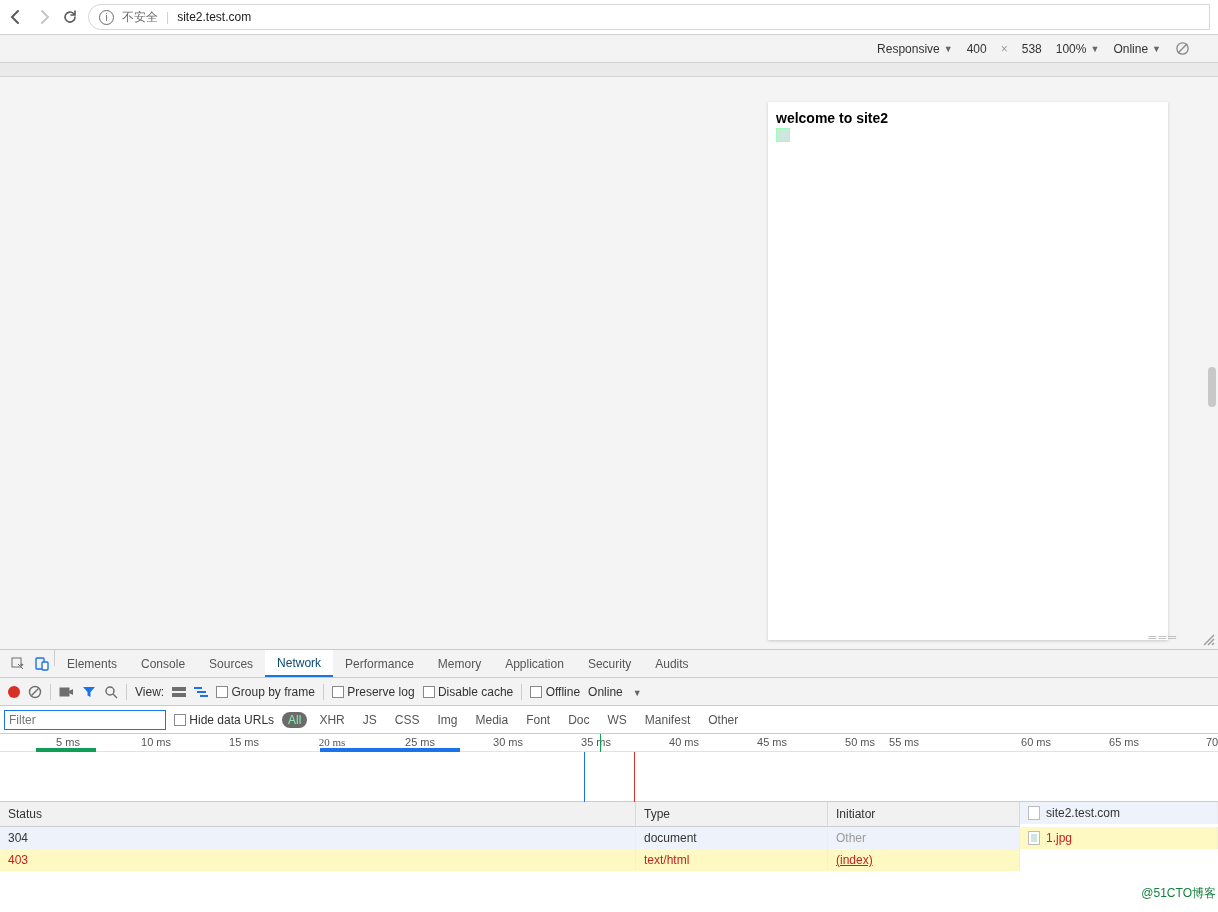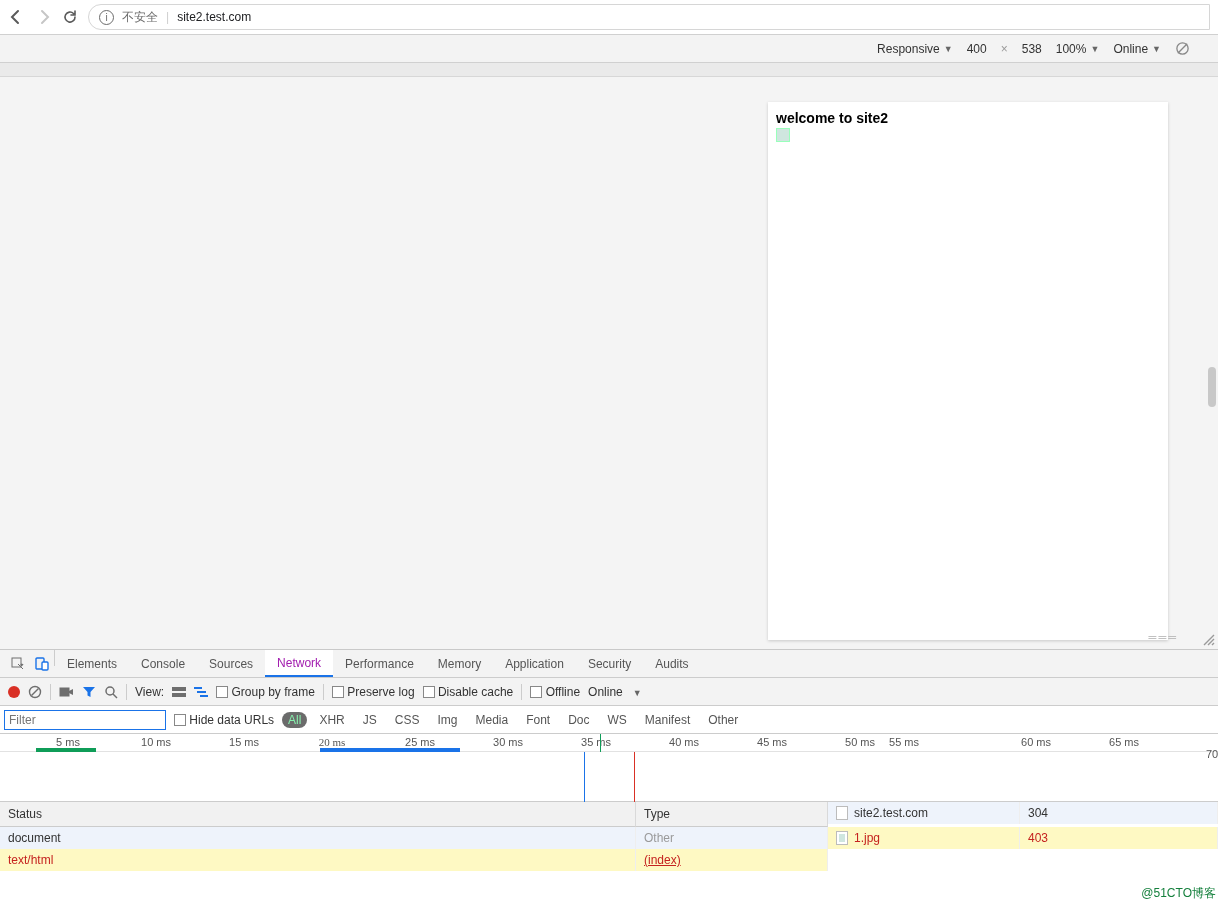--- a/index.html
+++ b/index.html
@@ -27,21 +27,21 @@
 .phone h3{font-size:14px;font-weight:700;padding:8px 8px 2px;color:#000}
 .broken-img{display:inline-block;width:14px;height:14px;margin-left:8px;background:#cfe6df;border:1px solid #9fb;position:relative}
 .drag-handle{position:absolute;right:40px;bottom:6px;color:#b0b0b0;font-size:11px;letter-spacing:2px}
 .resize-grip{position:absolute;right:2px;bottom:2px;width:14px;height:14px;color:#9a9a9a}
 .scroll-thumb{position:absolute;right:2px;top:290px;width:8px;height:40px;background:#c8c8c8;border-radius:4px}
 
 .dt-tabs{height:28px;border-bottom:1px solid #ccc;display:flex;align-items:stretch;padding-left:6px;background:#f3f3f3}
 .dt-ico{width:24px;display:flex;align-items:center;justify-content:center;color:#6e6e6e}
 .dt-ico.active{color:#1a73e8}
 .dt-tabs .tab{padding:0 12px;display:flex;align-items:center;color:#555;cursor:pointer}
-.dt-tabs .tab.active{color:#a21caf;border-bottom:2px solid #1a73e8;background:#fff}
+.dt-tabs .tab.active{color:#0c4a6e;border-bottom:2px solid #1a73e8;background:#fff}
 
 .net-tb{height:28px;border-bottom:1px solid #ccc;display:flex;align-items:center;padding:0 8px;gap:8px;font-size:12px;color:#333;background:#f3f3f3}
 .rec-dot{width:12px;height:12px;border-radius:50%;background:#d93025}
 .ico{color:#6e6e6e}
 .ico.blue{color:#1a73e8}
 .vdiv{width:1px;height:16px;background:#ccc}
 .cb{width:12px;height:12px;border:1px solid #888;display:inline-block;vertical-align:middle;background:#fff}
 
 .filter-row{height:28px;border-bottom:1px solid #ccc;display:flex;align-items:center;padding:0 4px;gap:8px;font-size:12px}
 .filter-input{width:162px;height:20px;border:1px solid #1a73e8;padding:0 4px;color:#9a9a9a;font-size:12px}
@@ -240,34 +240,35 @@
       <span style="left: 332px; font-family: Liberation Serif, serif;">20 ms</span>
       <span style="left: 420px;">25 ms</span>
       <span style="left: 508px;">30 ms</span>
       <span style="left: 596px;">35 ms</span>
       <span style="left: 684px;">40 ms</span>
       <span style="left: 772px;">45 ms</span>
       <span style="left: 860px;">50 ms</span>
       <span style="left: 904px;">55 ms</span>
       <span style="left: 1036px;">60 ms</span>
       <span style="left: 1124px;">65 ms</span>
-      <span style="left: 1212px; margin-top: 12px;">70</span>
+      <span style="left: 1212px;">70</span>
     </div>
   <div class="tl-body">
     <div class="tl-chunk" style="left:36px;width:60px;background:#0f9d58"></div>
     <div class="tl-chunk" style="left:320px;width:140px;background:#1a73e8"></div>
     <div class="tl-line" style="left:584px;background:#1a73e8"></div>
     <div class="tl-line" style="left:600px;background:#0f9d58;top:-18px;height:18px"></div>
     <div class="tl-line" style="left:634px;background:#d93025"></div>
   </div>
 </div>
 
 <div class="req-table" id="req-table">
     <div class="hd">Status</div>
     <div class="hd">Type</div>
+    <div class="hd">Initiator</div>
     <div class="cell r0">
       <span class="file-ico"></span>
       <span>site2.test.com</span>
     </div>
     <div class="cell r0">304</div>
     <div class="cell r0">document</div>
     <div class="cell r0">
       <span class="muted">Other</span>
     </div>
     <div class="cell r1">

